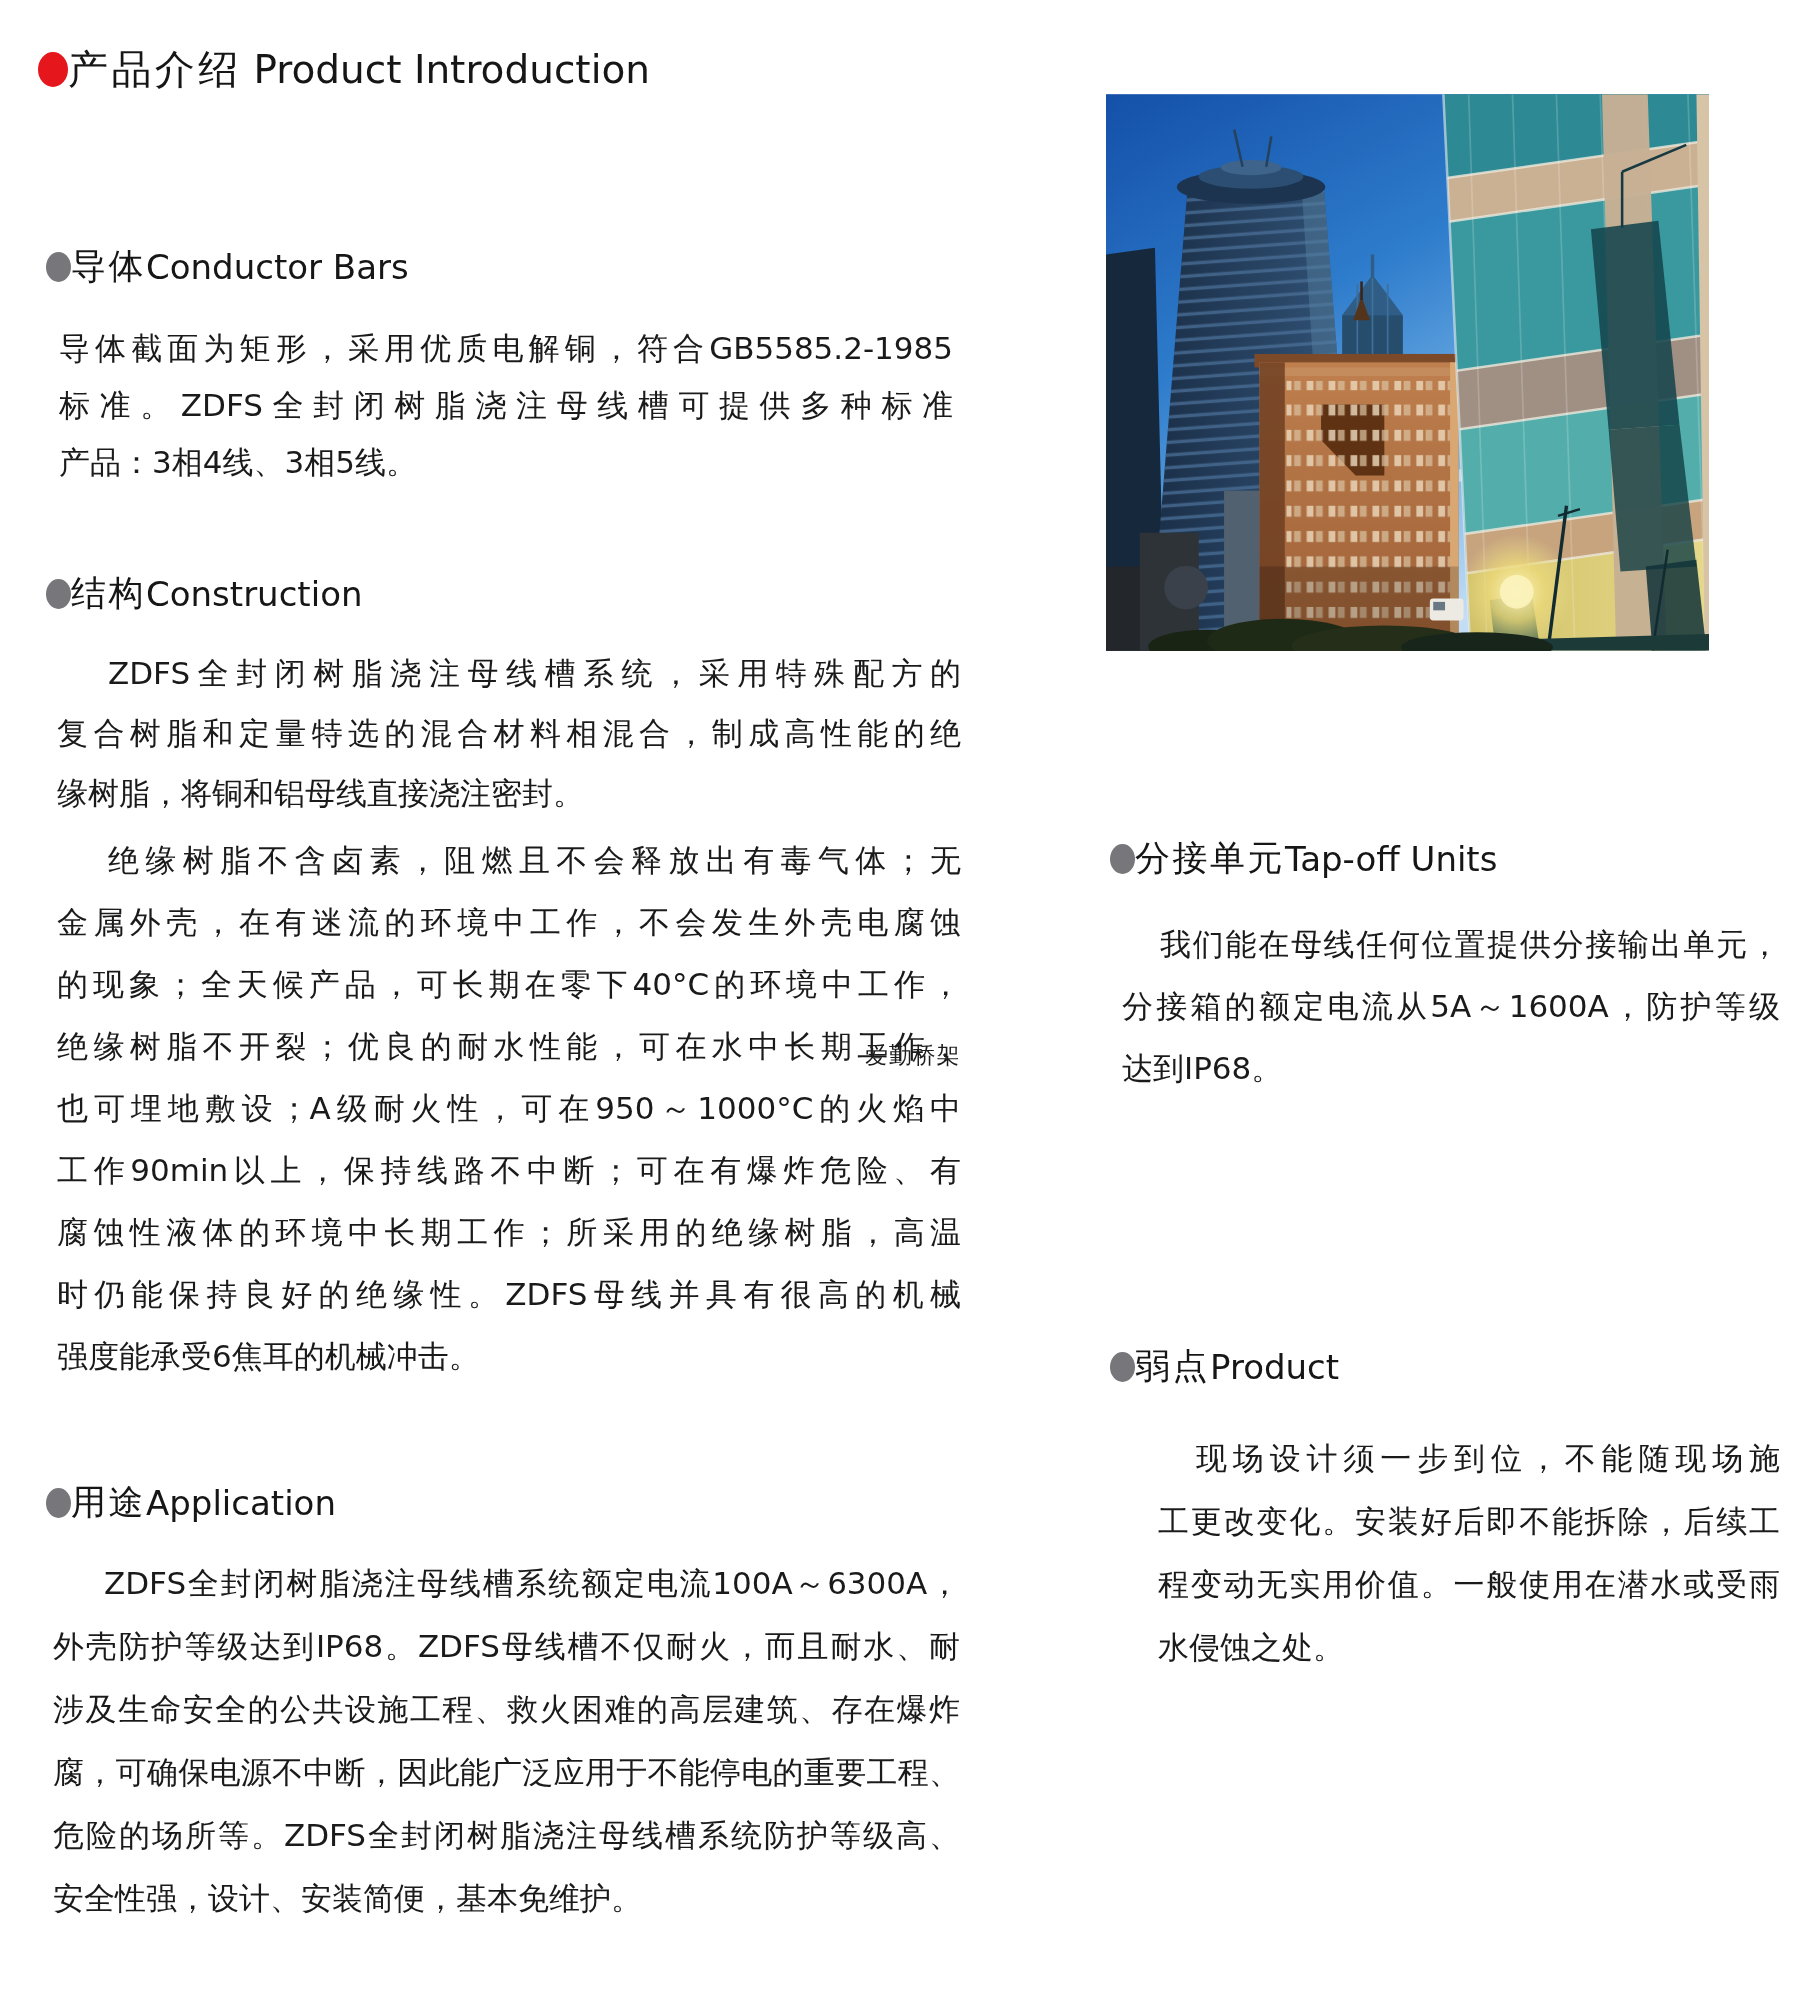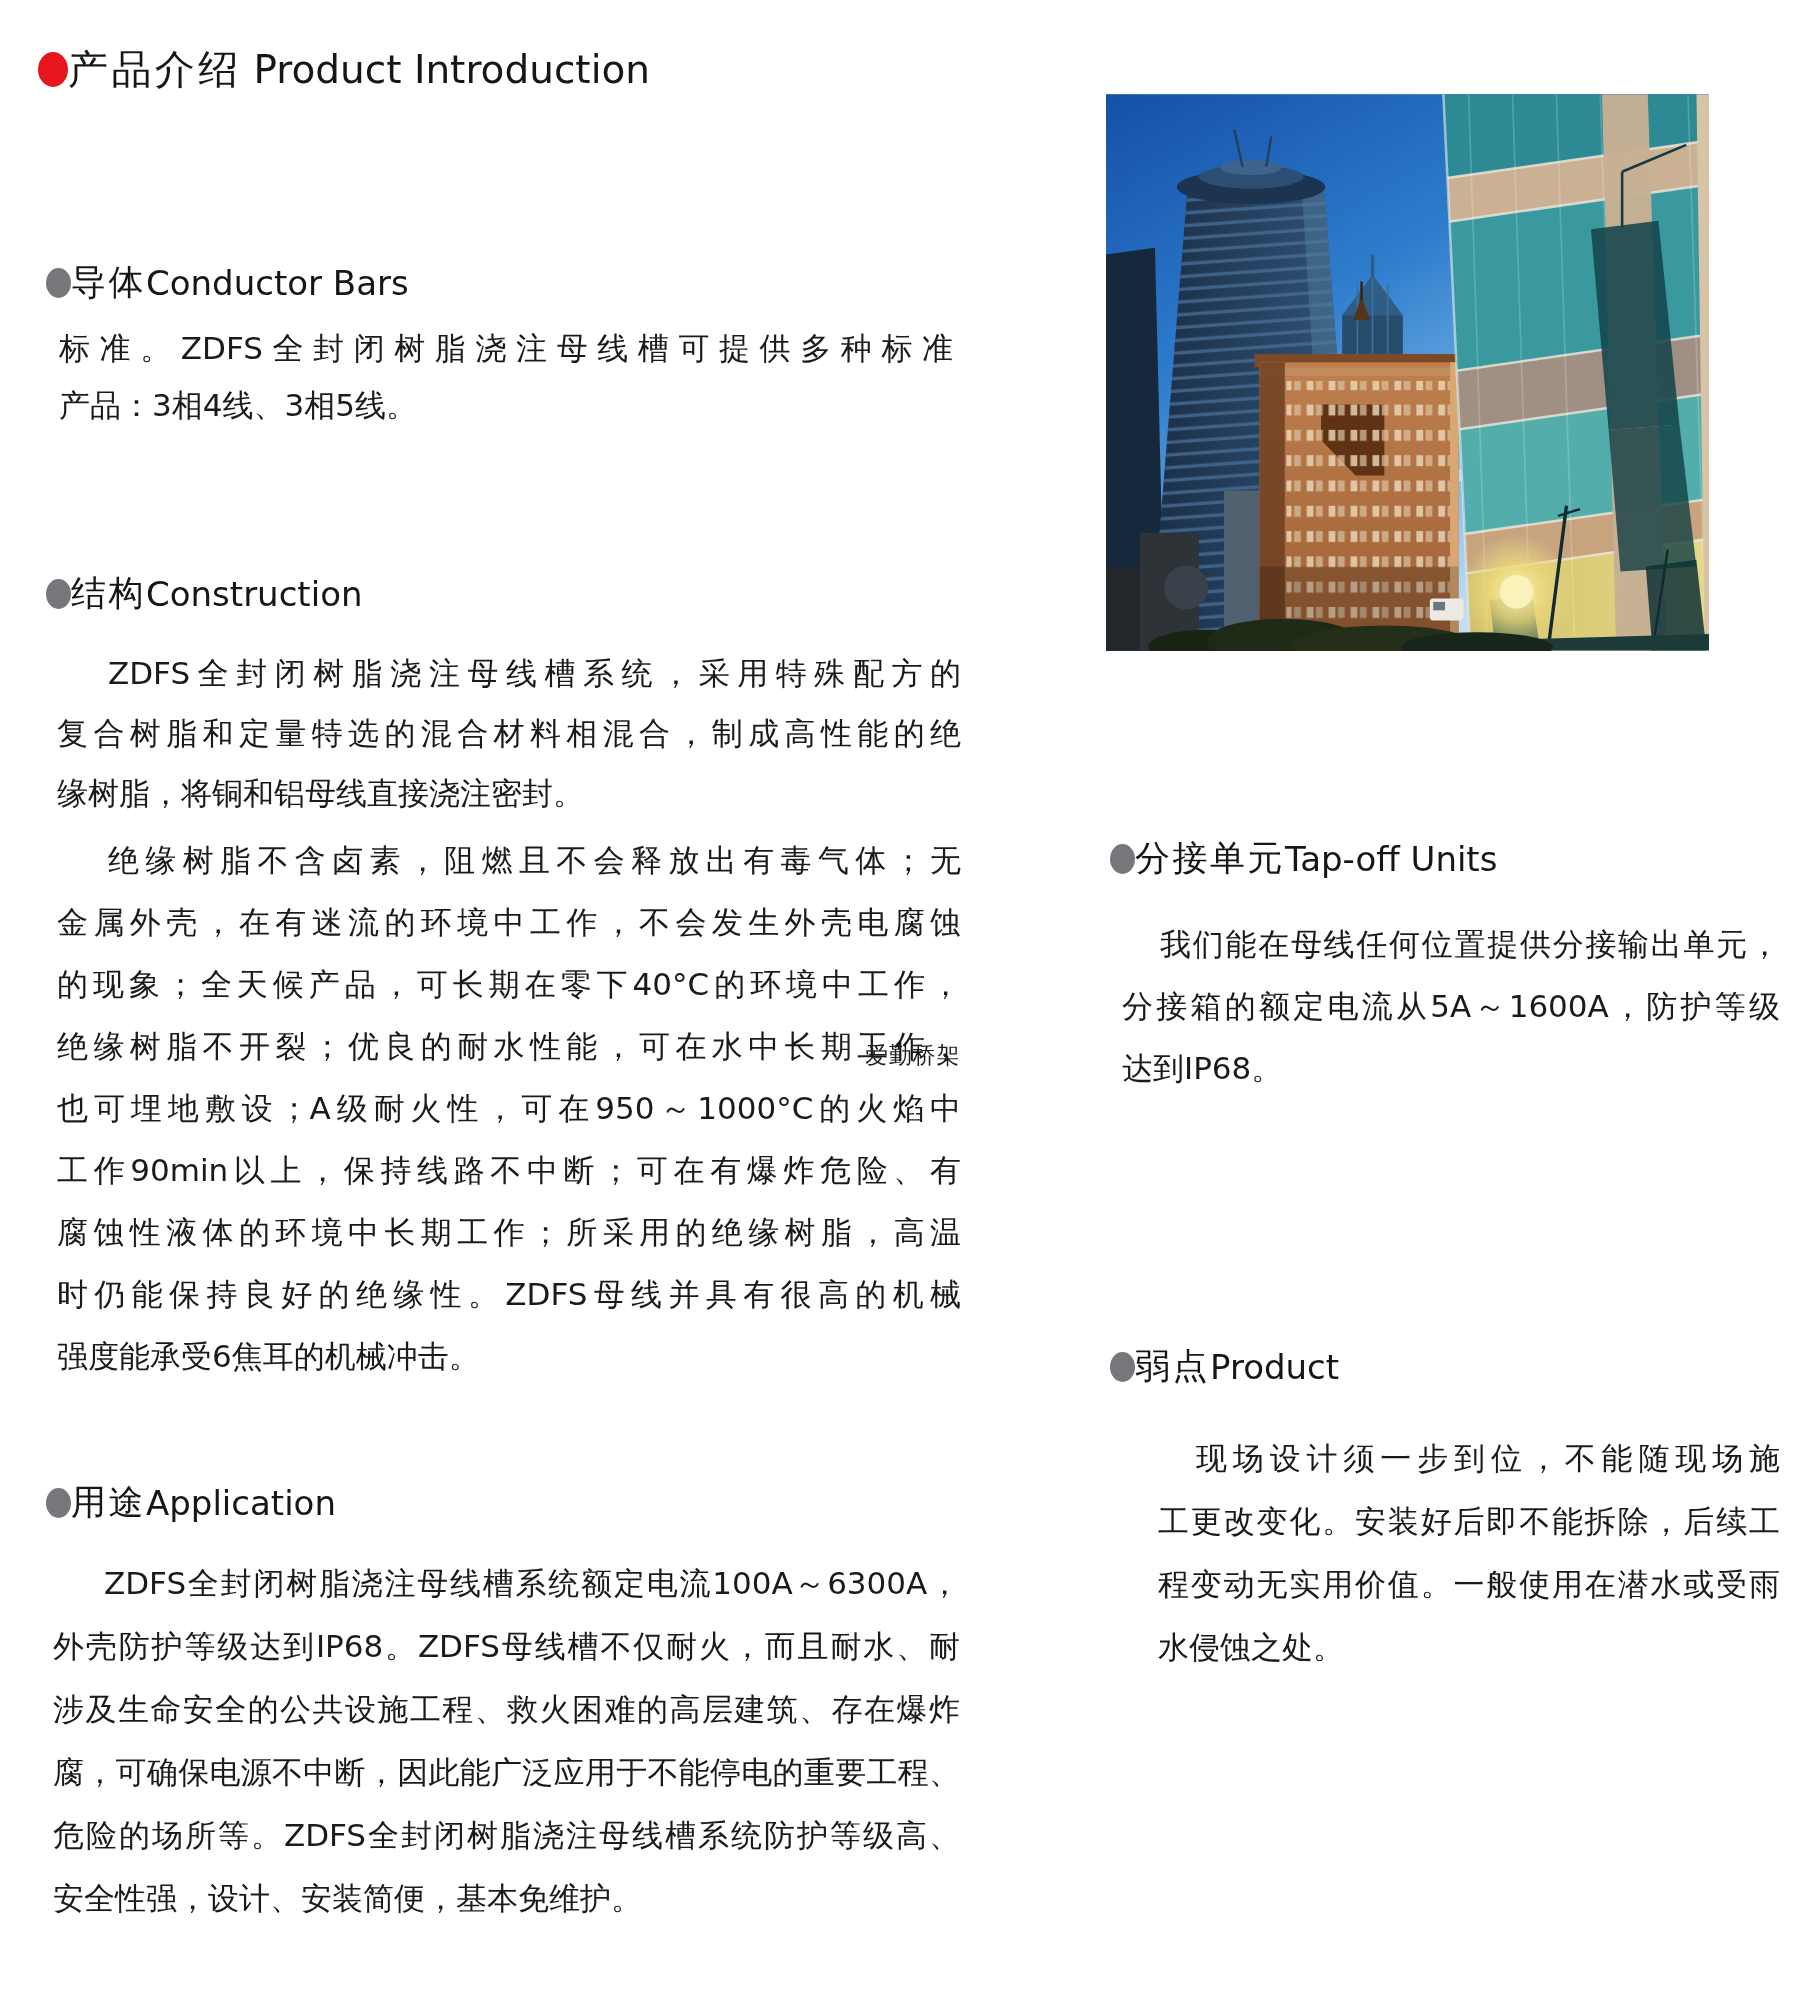--- a/index.html
+++ b/index.html
@@ -177,26 +177,27 @@
       <circle cx="95" cy="585" r="26" fill="#3a414a"></circle>
       <rect x="384" y="598" width="40" height="26" rx="4" fill="#eceae2"></rect>
       <rect x="388" y="602" width="14" height="10" fill="#6a7886"></rect>
       <ellipse cx="120" cy="655" rx="70" ry="20" fill="#1a2414"></ellipse>
       <ellipse cx="210" cy="648" rx="90" ry="26" fill="#1f2a16"></ellipse>
       <ellipse cx="330" cy="654" rx="110" ry="24" fill="#242e18"></ellipse>
       <ellipse cx="440" cy="656" rx="90" ry="18" fill="#17251a"></ellipse>
     </svg>
   </div>
 
-  <div class="hd" style="left:46px; top:243px;margin-top:16px;">
+  <div class="hd" style="left:46px; top:243px;">
     <span class="dot"></span>
     <span class="zh">导体</span>
     <span class="en">Conductor Bars</span>
   </div>
   <div class="para p-conductor" style="left:59px; top:320px; width:894px;">
+    <div class="ln">导体截面为矩形，采用优质电解铜，符合GB5585.2-1985</div>
     <div class="ln">标准。ZDFS全封闭树脂浇注母线槽可提供多种标准</div>
     <div class="ln last">产品：3相4线、3相5线。</div>
   </div>
 
   <div class="hd" style="left:46px; top:570px;">
     <span class="dot"></span>
     <span class="zh">结构</span>
     <span class="en">Construction</span>
   </div>
   <div class="para p-cons1" style="left:57px; top:643px; width:904px;">

